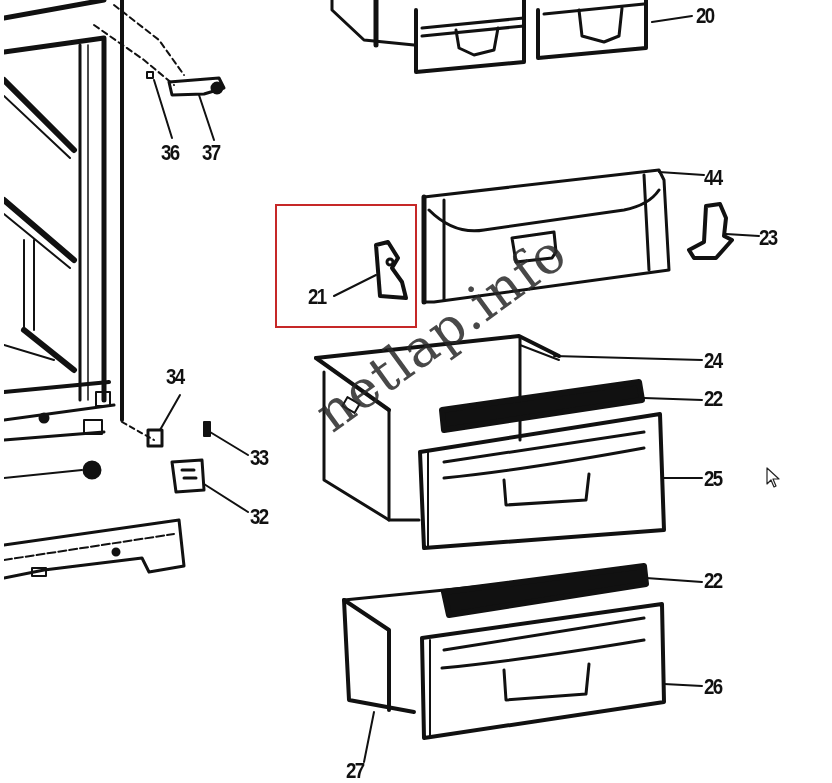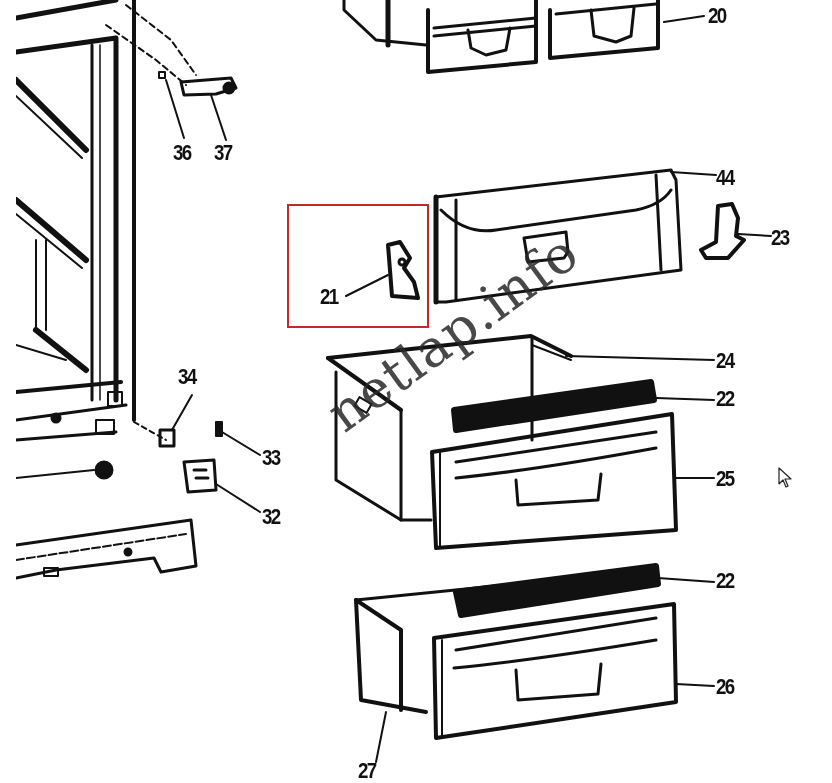--- a/index.html
+++ b/index.html
@@ -1,17 +1,17 @@
 <!DOCTYPE html>
 <html><head>
   <meta charset="utf-8">
   <style>
     html, body { margin: 0; padding: 0; background: #ffffff; }
     body { width: 832px; height: 783px; overflow: hidden; position: relative; font-family: "Liberation Sans", sans-serif; }
-    #stage { position: absolute; left: 16px; top: 0; width: 680px; height: 783px; }
+    #stage { position: absolute; left: 4px; top: 0; width: 680px; height: 783px; }
     .callout {
       position: absolute;
       font-family: "Liberation Sans", sans-serif;
       font-weight: bold;
       font-size: 22px;
       letter-spacing: -2px;
       color: #111111;
       line-height: 1;
       transform: scaleX(0.85);
       transform-origin: left top;

